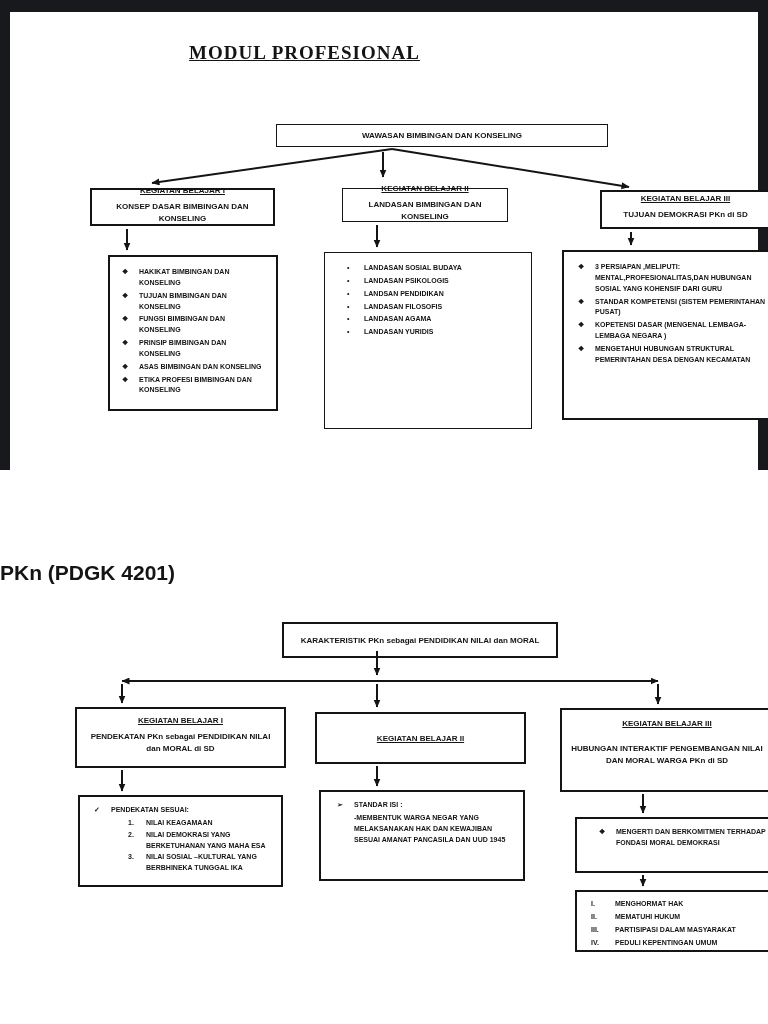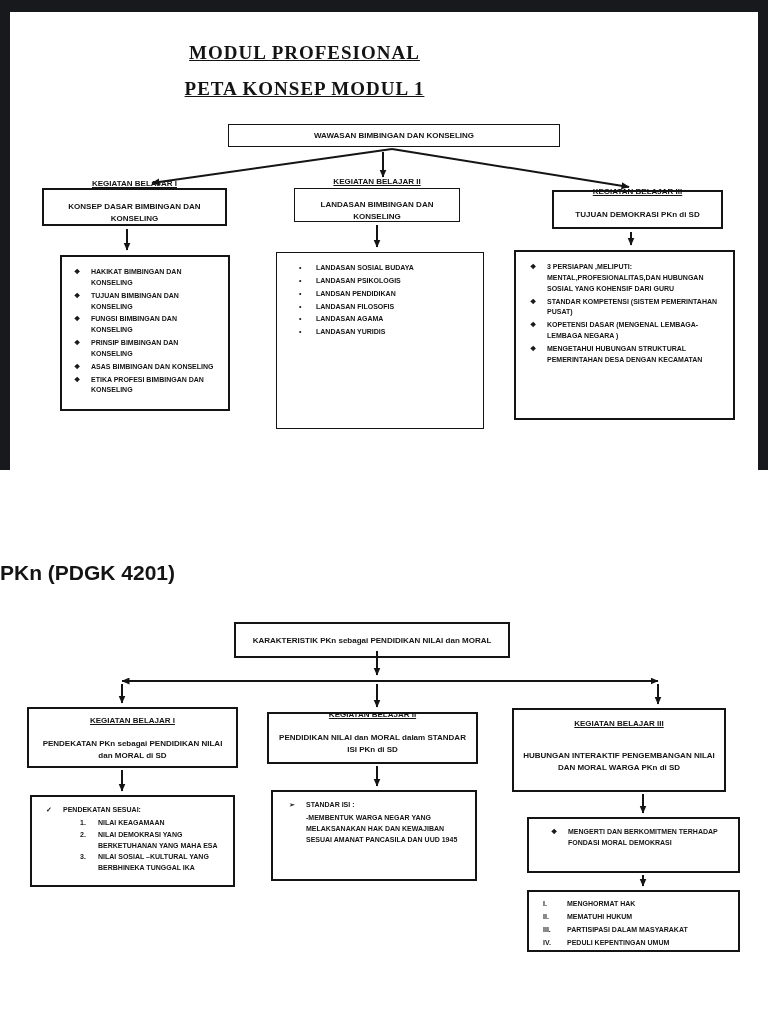--- a/index.html
+++ b/index.html
@@ -9,26 +9,26 @@
   .frame.top{left:0;top:0;width:768px;height:12px;}
   .frame.left{left:0;top:12px;width:10px;height:458px;}
   .frame.right{left:758px;top:12px;width:10px;height:458px;}
 
   .doc-title{position:absolute;left:0;width:609px;text-align:center;
              font-family:"Liberation Serif","DejaVu Serif",serif;font-weight:bold;
              font-size:19px;letter-spacing:1px;}
   .doc-title .u{text-decoration:underline;}
   .big-sub{position:absolute;left:0;width:768px;text-align:left;font-weight:bold;font-size:21px;}
 
-  .box{position:absolute;background:#fff;border:2.5px solid #141414;box-sizing:border-box;}
+  .box{position:absolute;background:#fff;border:2.5px solid #141414;box-sizing:border-box;margin-left:48px;}
   .box.thin{border-width:1.5px;}
   .cbox{display:flex;flex-direction:column;align-items:center;justify-content:center;text-align:center;}
   .root-label{font-size:8px;font-weight:bold;}
   .kb-head{font-size:8px;font-weight:bold;text-decoration:underline;}
-  .kb-sub{font-size:8px;font-weight:bold;margin-top:2px;line-height:1.5;padding:11px 6px;}
+  .kb-sub{font-size:8px;font-weight:bold;margin-top:2px;line-height:1.5;padding:4px 6px;}
 
   .detail{font-size:7px;font-weight:bold;line-height:1.55;}
   .item{display:flex;margin-bottom:2px;}
   .item .blt{flex:none;width:17px;}
   .item .txt{flex:1;}
   .numrow{display:flex;margin-bottom:1px;}
   .numrow .num{flex:none;width:18px;}
   .numrow .txt{flex:1;}
   .romanrow{display:flex;margin-bottom:2px;}
   .romanrow .num{flex:none;width:24px;text-align:left;padding-left:8px;}
@@ -40,23 +40,20 @@
 
 <div class="page">
 
   <div class="frame top"></div>
   <div class="frame left"></div>
   <div class="frame right"></div>
 
   <div class="doc-title" style="top:42px;">
     <span class="u">MODUL PROFESIONAL</span>
   </div>
-  <div class="doc-title" style="top:78px;">
-    <span class="u">PETA KONSEP MODUL 1</span>
-  </div>
 
   <div class="box thin cbox" style="left:228px;top:124px;width:332px;height:23px;">
     <span class="root-label">WAWASAN BIMBINGAN DAN KONSELING</span>
   </div>
 
   <div class="box cbox" style="left:42px;top:188px;width:185px;height:38px;">
     <span class="kb-head">KEGIATAN BELAJAR I</span>
     <span class="kb-sub">KONSEP DASAR BIMBINGAN DAN KONSELING</span>
   </div>
   <div class="box thin cbox" style="left:294px;top:188px;width:166px;height:34px;">
@@ -146,21 +143,20 @@
   <div class="box cbox" style="left:234px;top:622px;width:276px;height:36px;border-width:2px;">
     <span class="root-label">KARAKTERISTIK PKn sebagai PENDIDIKAN NILAI dan MORAL</span>
   </div>
 
   <div class="box cbox" style="left:27px;top:707px;width:211px;height:61px;justify-content:flex-start;padding-top:7px;">
     <span class="kb-head">KEGIATAN BELAJAR I</span>
     <span class="kb-sub">PENDEKATAN PKn sebagai PENDIDIKAN NILAI dan MORAL di SD</span>
   </div>
   <div class="box cbox" style="left:267px;top:712px;width:211px;height:52px;">
     <span class="kb-head">KEGIATAN BELAJAR II</span>
-    <span class="kb-sub">PENDIDIKAN NILAI dan MORAL dalam STANDAR ISI PKn di SD</span>
   </div>
   <div class="box cbox" style="left:512px;top:708px;width:214px;height:84px;justify-content:flex-start;padding-top:9px;">
     <span class="kb-head">KEGIATAN BELAJAR III</span>
     <span class="kb-sub" style="margin-top:11px;">HUBUNGAN INTERAKTIF PENGEMBANGAN NILAI DAN MORAL WARGA PKn di SD</span>
   </div>
 
   <div class="box detail" style="left:30px;top:795px;width:205px;height:92px;padding:8px 6px 0 14px;">
     <div class="item">
       <span class="blt">✓</span>
       <span class="txt">PENDEKATAN SESUAI:</span>

